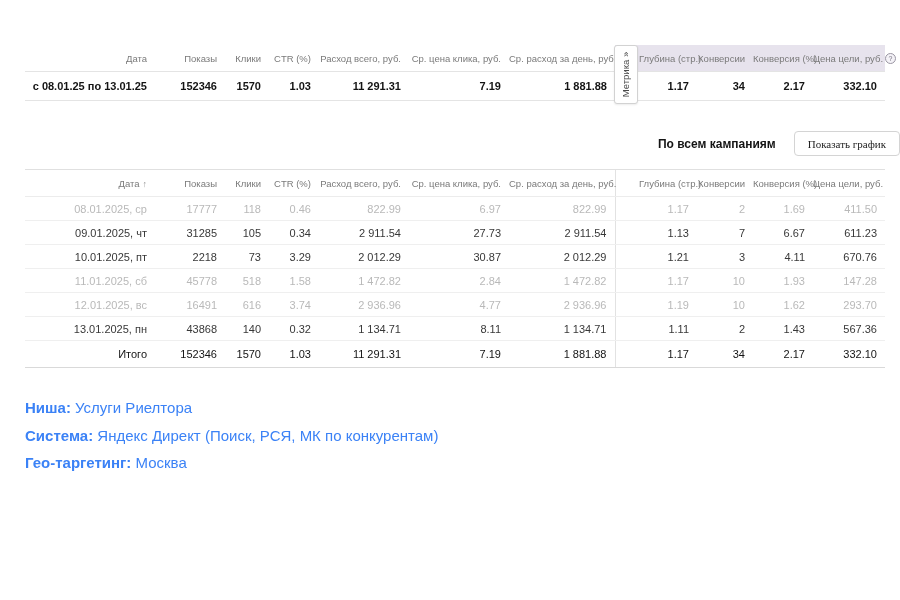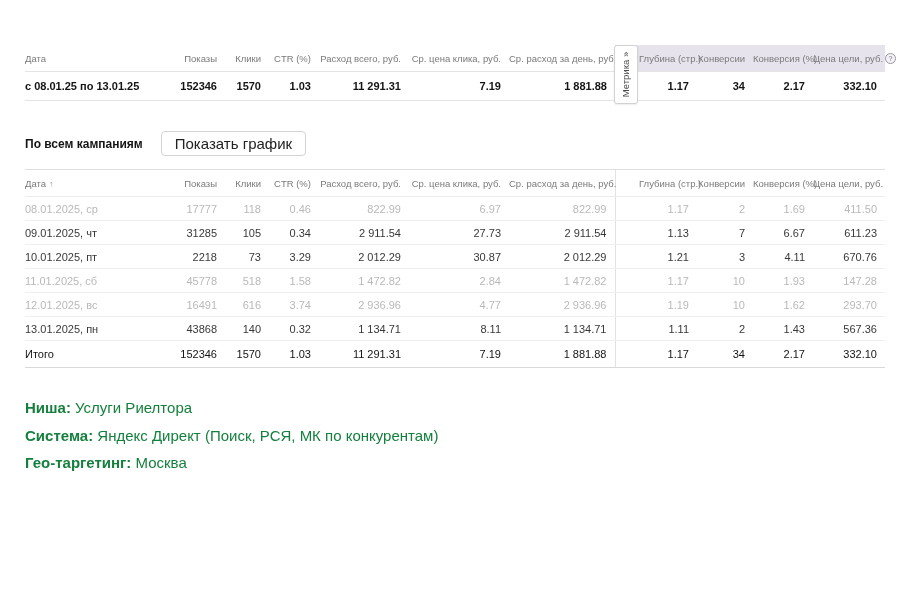--- a/index.html
+++ b/index.html
@@ -1,50 +1,50 @@
 <!DOCTYPE html>
 <html><head>
 <meta charset="utf-8">
 <style>
   html,body{margin:0;padding:0;background:#fff;}
   .page{position:relative;width:900px;height:600px;background:#fff;overflow:hidden;
         font-family:"Liberation Sans","DejaVu Sans",sans-serif;color:#333;}
   table.t{border-collapse:collapse;table-layout:fixed;width:860px;margin-left:25px;}
   .t th,.t td{padding:0 8px 0 0;white-space:nowrap;overflow:visible;vertical-align:middle;}
-  .t .d{text-align:left;padding-left:0;}
+  .t .d{text-align:right;padding-left:0;}
   .t .n{text-align:right;}
   .t th{font-weight:normal;font-size:9.5px;color:#7a7a7a;}
   .t td{font-size:11px;color:#383838;}
   
   .t1{margin-top:45px;}
   .t1 .hr th{height:26px;border-bottom:1px solid #e4e4e4;}
   .t1 .dr td{height:28px;border-bottom:1px solid #e4e4e4;font-weight:bold;color:#141414;}
   .t1 .hr .met{background:#e7e3ed;}
   .help{display:inline-block;width:9px;height:9px;border:1px solid #9a96a3;border-radius:50%;
         font-size:7px;line-height:9px;text-align:center;color:#767380;margin-left:2px;
         vertical-align:1px;background:#f4f2f7;}
   .metrica-tab{position:absolute;left:614px;top:45px;width:22px;height:57px;background:#fff;
         border:1px solid #d2d2d2;border-radius:3px;box-shadow:0 1px 2px rgba(0,0,0,.08);
         display:flex;align-items:center;justify-content:center;cursor:pointer;}
   .metrica-tab span{transform:rotate(-90deg);font-size:9.5px;color:#4a4a4a;white-space:nowrap;}
   
-  .sec{margin:30px 0 0 25px;height:25px;display:flex;align-items:center;}
+  .sec{margin:30px 0 0 25px;height:25px;display:flex;align-items:center;justify-content:flex-end;}
   .sec-title{font-size:12px;font-weight:bold;color:#141414;margin-right:18px;}
-  .btn{font-family:Liberation Sans, sans-serif;font-size:15px;color:#222;background:#fff;border:1px solid #d4d4d4;
+  .btn{font-family:Liberation Serif, serif;font-size:11px;color:#222;background:#fff;border:1px solid #d4d4d4;
        border-radius:4px;height:25px;padding:0 13px;cursor:pointer;}
   
   .t2{margin-top:13px;}
   .t2 th{height:26px;border-top:1px solid #e0e0e0;border-bottom:1px solid #ececec;}
   .t2 td{height:23px;border-bottom:1px solid #efefef;}
   .t2 .sp{border-left:1px solid #e2e2e2;}
   .t2 tr.muted td{color:#b9b9b9;}
   .t2 tr.total td{height:26px;font-weight:normal;color:#141414;border-bottom:1px solid #d9d9d9;}
   .arrow{color:#9a9a9a;font-size:9px;margin-left:3px;}
   
-  .footer{margin:26px 0 0 25px;font-size:15px;color:#15803d;}
+  .footer{margin:26px 0 0 25px;font-size:15px;color:#3b82f6;}
   .footer .fl{line-height:27.5px;}
   .footer b{font-weight:bold;}
 </style>
 </head>
 <body>
 
 <div class="page">
 
   <table class="t t1">
     <colgroup>

